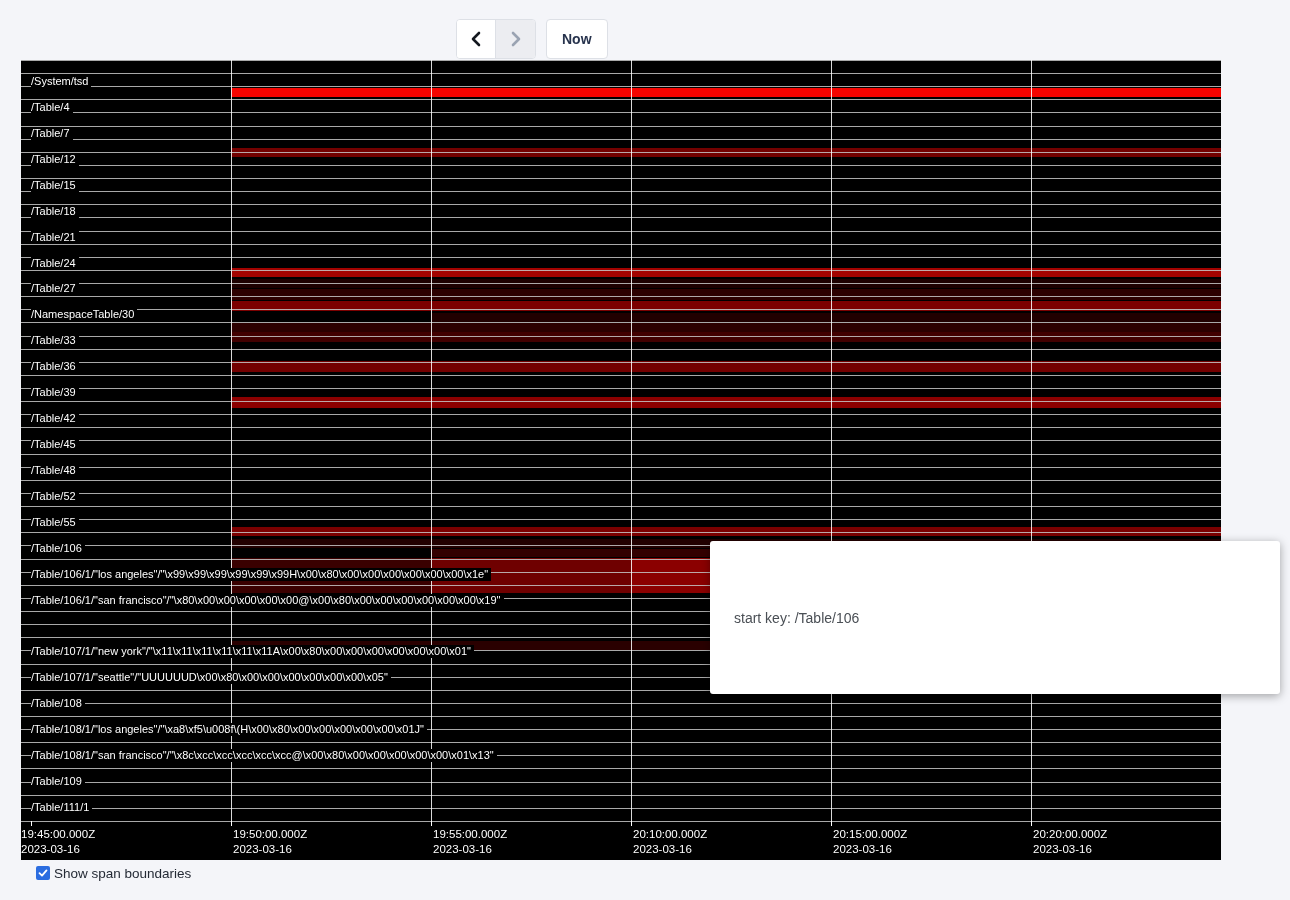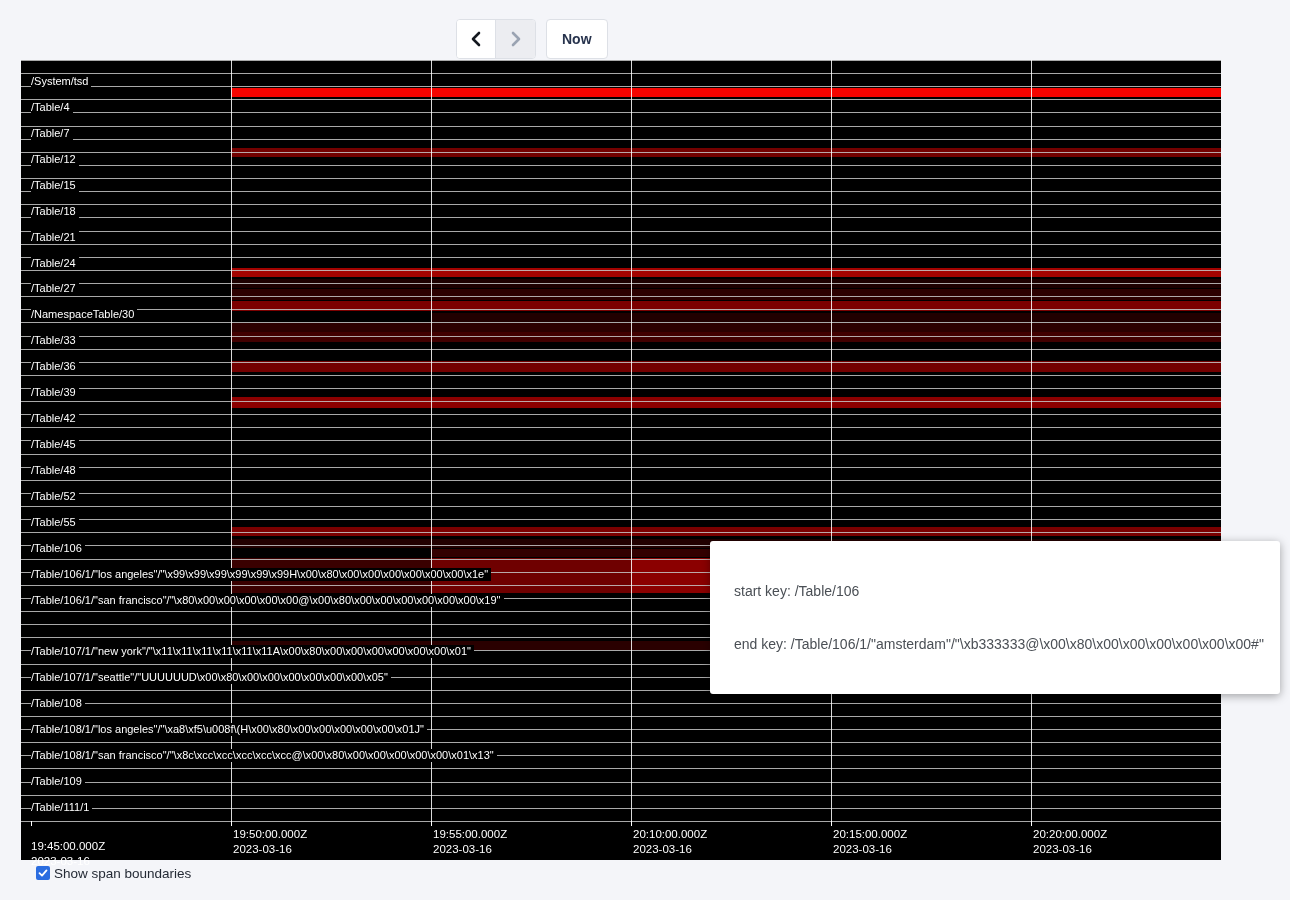--- a/index.html
+++ b/index.html
@@ -163,37 +163,36 @@
         <div class="rowlabel" style="top: 585.46px;">/Table/107/1/"new york"/"\x11\x11\x11\x11\x11\x11A\x00\x80\x00\x00\x00\x00\x00\x00\x01"</div>
         <div class="rowlabel" style="top: 611.39px;">/Table/107/1/"seattle"/"UUUUUUD\x00\x80\x00\x00\x00\x00\x00\x00\x05"</div>
         <div class="rowlabel" style="top: 637.32px;">/Table/108</div>
         <div class="rowlabel" style="top: 663.25px;">/Table/108/1/"los angeles"/"\xa8\xf5\u008f\(H\x00\x80\x00\x00\x00\x00\x00\x01J"</div>
         <div class="rowlabel" style="top: 689.18px;">/Table/108/1/"san francisco"/"\x8c\xcc\xcc\xcc\xcc\xcc@\x00\x80\x00\x00\x00\x00\x00\x01\x13"</div>
         <div class="rowlabel" style="top: 715.11px;">/Table/109</div>
         <div class="rowlabel" style="top: 741.04px;">/Table/111/1</div>
       </div>
     <div class="axis" id="axis">
         <div class="tick" style="left: 10px;"></div>
-        <div class="axis-label" style="left: 10px; margin-top: 12px;">19:45:00.000Z<div>2023-03-16</div></div>
+        <div class="axis-label" style="left: 0;">19:45:00.000Z<div>2023-03-16</div></div>
         <div class="tick" style="left: 210px;"></div>
         <div class="axis-label" style="left: 212px;">19:50:00.000Z<div>2023-03-16</div></div>
         <div class="tick" style="left: 410px;"></div>
         <div class="axis-label" style="left: 412px;">19:55:00.000Z<div>2023-03-16</div></div>
         <div class="tick" style="left: 610px;"></div>
         <div class="axis-label" style="left: 612px;">20:10:00.000Z<div>2023-03-16</div></div>
         <div class="tick" style="left: 810px;"></div>
         <div class="axis-label" style="left: 812px;">20:15:00.000Z<div>2023-03-16</div></div>
         <div class="tick" style="left: 1010px;"></div>
         <div class="axis-label" style="left: 1012px;">20:20:00.000Z<div>2023-03-16</div></div>
       </div>
   </div>
 
   <div class="tooltip" id="tooltip">
       <div class="tooltip-line">start key: /Table/106</div>
-      <div class="tooltip-line">end key: /Table/106/1/"amsterdam"/"\xb333333@\x00\x80\x00\x00\x00\x00\x00\x00#"</div>
     </div>
 
   <div class="footer">
     <div class="checkbox">
       <svg width="10" height="10" viewBox="0 0 10 10">
           <polyline points="1.5,5.2 4,7.6 8.5,2.4" fill="none" stroke="#fff" stroke-width="1.8" stroke-linecap="round" stroke-linejoin="round"></polyline>
         </svg>
     </div>
     <span class="footer-label">Show span boundaries</span>
   </div>

